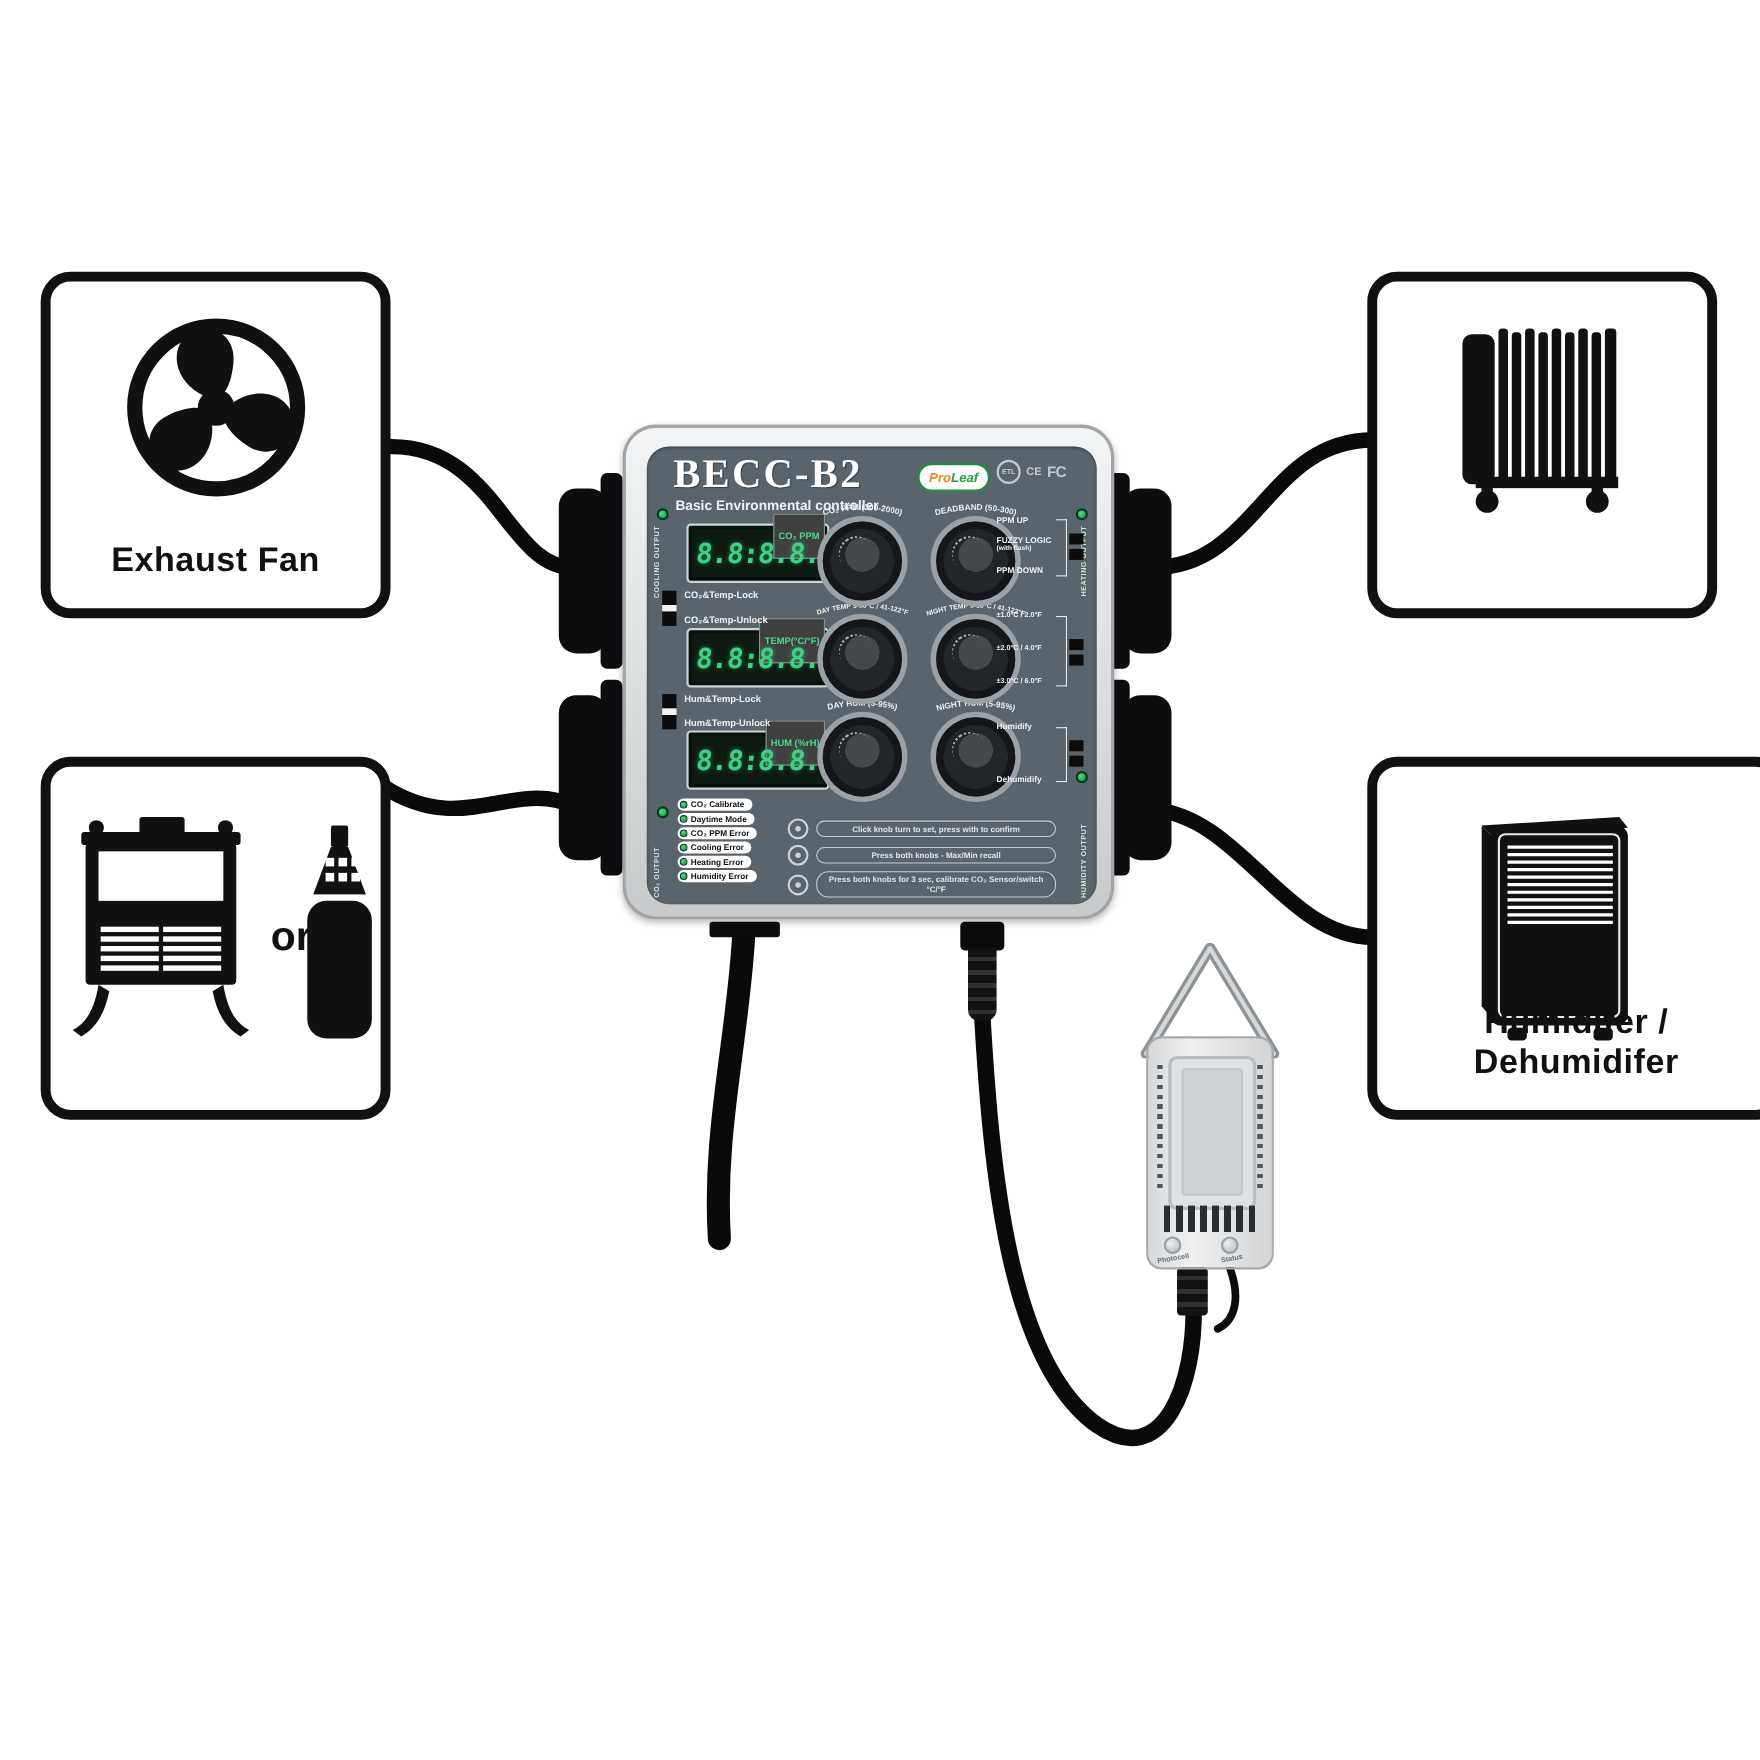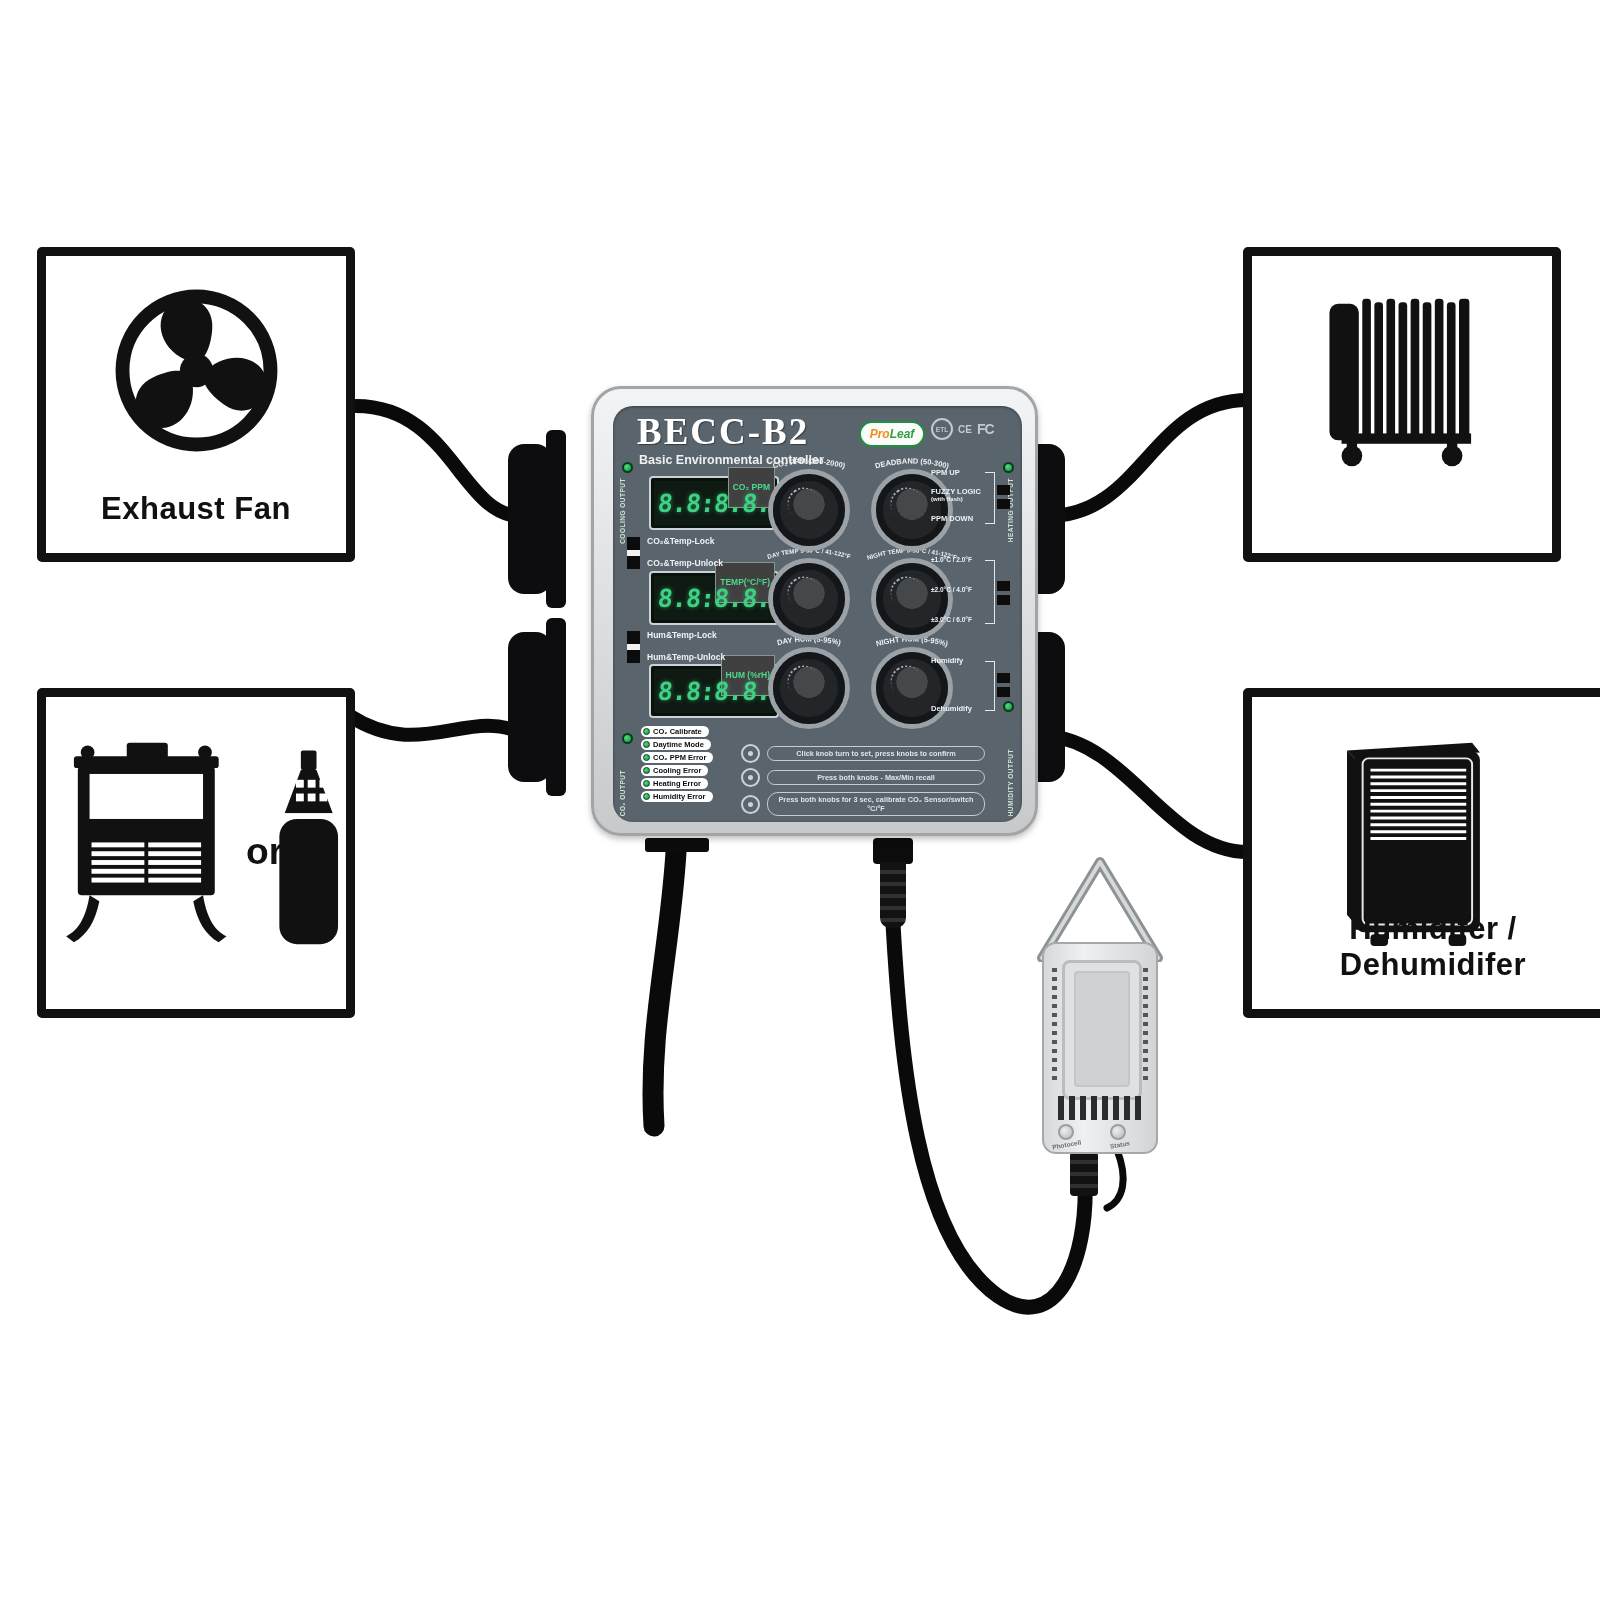--- a/index.html
+++ b/index.html
@@ -1,26 +1,26 @@
 <!DOCTYPE html>
 <html><head>
 <meta charset="utf-8">
 <style>
   html,body{margin:0;padding:0;background:#fff;}
   #canvas{position:relative;width:1600px;height:1600px;background:#fff;overflow:hidden;
           font-family:"Liberation Sans",sans-serif;}
   svg{display:block}
   
-  .appl-box{position:absolute;box-sizing:border-box;border:9px solid #111;border-radius:5px;background:#fff;z-index:2;}
+  .appl-box{position:absolute;box-sizing:border-box;border:9px solid #111;border-radius:27px;background:#fff;z-index:2;}
   .appl-label{position:absolute;left:0;right:0;bottom:26px;text-align:center;
               font-weight:700;font-size:31px;color:#111;letter-spacing:0.5px;}
   .appl-icon{position:absolute;}
   
   .socket{position:absolute;background:#0d0d0f;z-index:3;}
-  .ctrl-body{position:absolute;left:591px;top:386px;width:447px;height:450px;z-index:4;
+  .ctrl-body{position:absolute;left:566px;top:386px;width:447px;height:450px;z-index:4;
              background:linear-gradient(180deg,#f3f4f5,#c7c9cb);border:3px solid #a2a5a7;
              border-radius:30px;box-sizing:border-box;box-shadow:0 3px 6px rgba(0,0,0,.25);}
   .panel{position:absolute;left:19px;top:17px;width:409px;height:416px;background:#5a646c;
          border-radius:20px;box-shadow:inset 0 1px 3px rgba(0,0,0,.4);}
   .ctrl-title{position:absolute;left:24px;top:4px;font-family:"Liberation Serif",serif;
               font-weight:700;font-size:37px;color:#fff;letter-spacing:2px;text-shadow:1px 1px 1px rgba(0,0,0,.4);}
   .ctrl-sub{position:absolute;left:26px;top:47px;font-size:12.5px;font-weight:700;color:#eef1f3;}
   .logo{position:absolute;left:246px;top:15px;width:66px;height:26px;border:2px solid #1e8f3e;
         border-radius:14px;background:#fcfdfa;display:flex;align-items:center;justify-content:center;
         font-size:12px;font-weight:700;font-style:italic;box-sizing:border-box;}
@@ -364,21 +364,21 @@
             <span>Heating Error</span>
           </div>
         <div class="pill">
             <span class="dot"></span>
             <span>Humidity Error</span>
           </div>
       </div>
 
       <div class="instr" style="top:338px">
         <div class="instr-icon"></div>
-        <div class="instr-pill">Click knob turn to set, press knobs to confirm</div>
+        <div class="instr-pill">Click knob turn to set, press with to confirm</div>
       </div>
       <div class="instr" style="top:362px">
         <div class="instr-icon"></div>
         <div class="instr-pill">Press both knobs - Max/Min recall</div>
       </div>
       <div class="instr" style="top:386px">
         <div class="instr-icon"></div>
         <div class="instr-pill">Press both knobs for 3 sec, calibrate CO₂ Sensor/switch °C/°F</div>
       </div>
 

